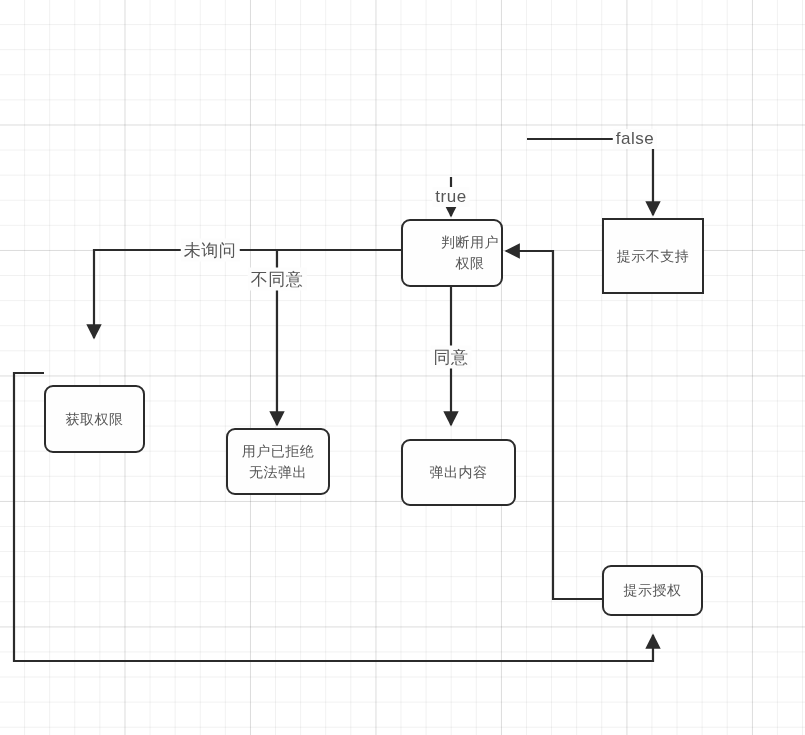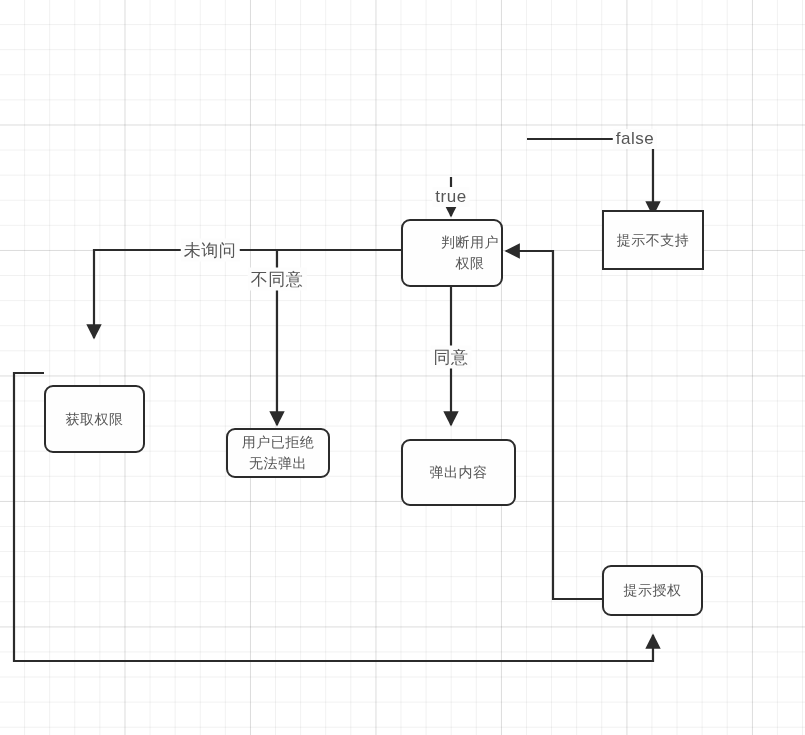--- a/index.html
+++ b/index.html
@@ -87,27 +87,27 @@
 
       <path d="M 451,287 L 451,425" marker-end="url(#arrow)"></path>
 
       <path d="M 44,373 L 14,373 L 14,661 L 653,661 L 653,635" marker-end="url(#arrow)"></path>
 
       <path d="M 602,599 L 553,599 L 553,251 L 506,251" marker-end="url(#arrow)"></path>
     </g>
   </svg>
 
 
-  <div class="node square" style="left:602px; top:210px; width:102px; height:60px;">提示不支持</div>
+  <div class="node square" style="left:602px; top:218px; width:102px; height:76px;">提示不支持</div>
 
   <div class="node rounded" style="left:401px; top:219px; width:102px; height:68px;padding-left:36px;">判断用户权限</div>
 
   <div class="node rounded" style="left:44px; top:341px; width:101px; height:68px;margin-top:44px;">获取权限</div>
 
-  <div class="node rounded" style="left:226px; top:428px; width:104px; height:50px;">用户已拒绝
+  <div class="node rounded" style="left:226px; top:428px; width:104px; height:67px;">用户已拒绝
 无法弹出</div>
 
   <div class="node rounded" style="left:401px; top:439px; width:115px; height:67px;">弹出内容</div>
 
   <div class="node rounded" style="left:602px; top:565px; width:101px; height:51px;">提示授权</div>
 
   <div class="edge-label" style="left:635px; top:139px;">false</div>
 
   <div class="edge-label" style="left:451px; top:197px;">true</div>
 

